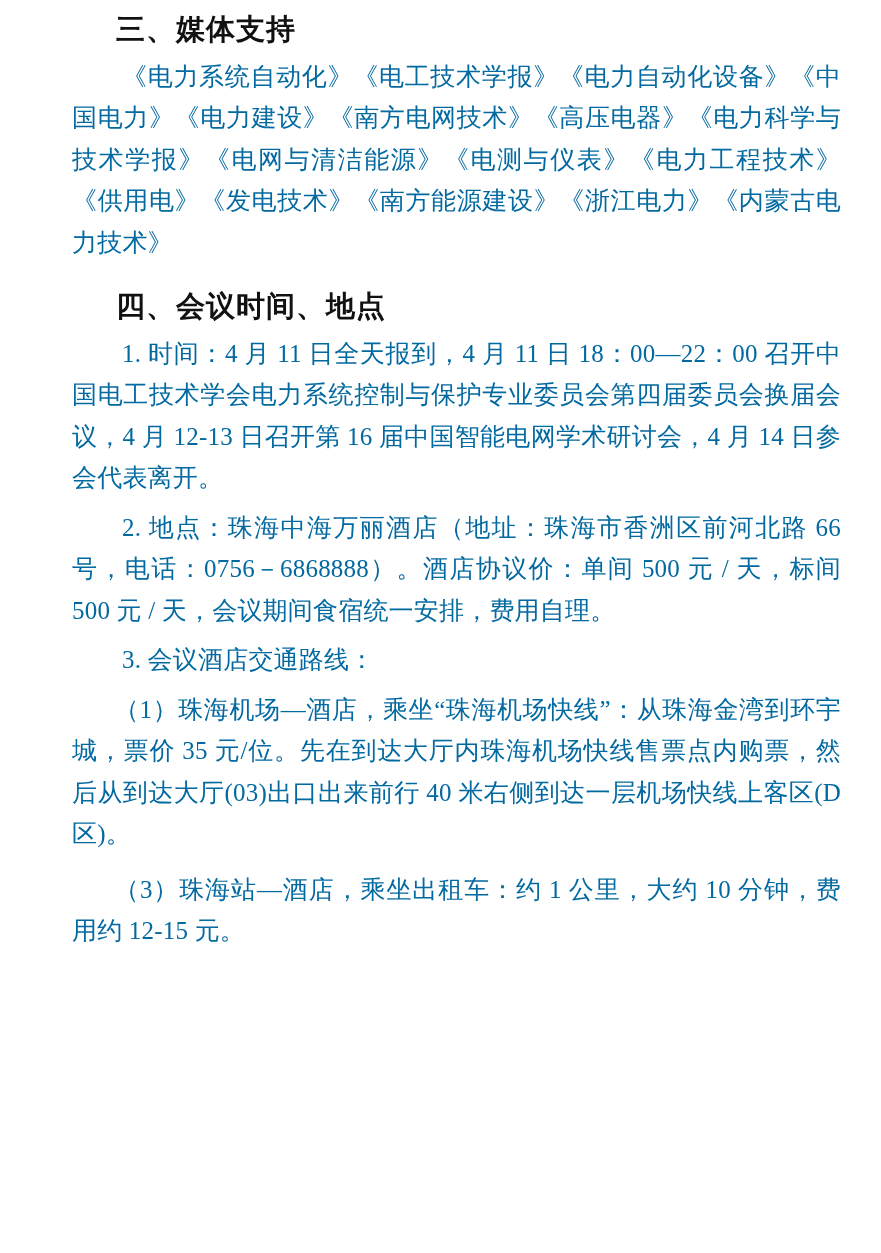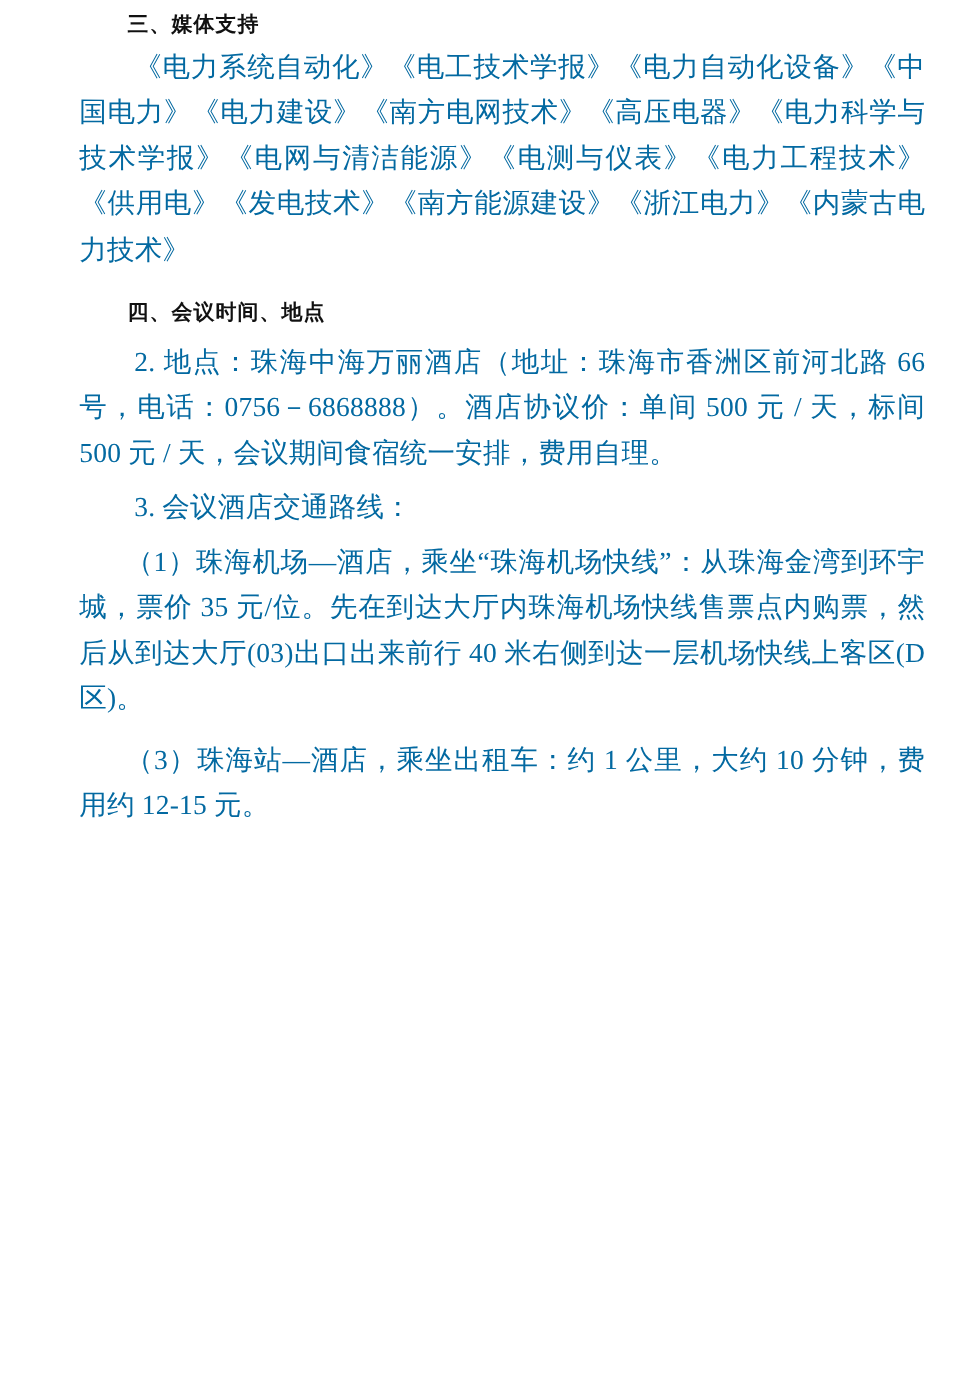--- a/index.html
+++ b/index.html
@@ -17,21 +17,21 @@
   .page {
     width: 881px;
     height: 1253px;
     box-sizing: border-box;
     padding: 8px 40px 0 72px;
     position: relative;
   }
   .heading {
     font-family: "DejaVu Sans", "Liberation Sans", sans-serif;
     font-weight: bold;
-    font-size: 19px;
+    font-size: 29px;
     letter-spacing: 1px;
     line-height: 1.5;
     margin: 0 0 4px 0;
     text-indent: 44px;
     color: #111;
   }
   .heading.second {
     margin-top: 14px;
   }
   .para {
@@ -61,20 +61,21 @@
 <div class="page">
 
   <h2 class="heading">三、媒体支持</h2>
 
   <p class="para titles">《电力系统自动化》《电工技术学报》《电力自动化设备》《中国电力》《电力建设》《南方电网技术》《高压电器》《电力科学与技术学报》《电网与清洁能源》《电测与仪表》《电力工程技术》《供用电》《发电技术》《南方能源建设》《浙江电力》《内蒙古电力技术》</p>
 
   <div class="spacer-small"></div>
 
   <h2 class="heading second">四、会议时间、地点</h2>
 
+  <p class="para">1. 时间：4 月 11 日全天报到，4 月 11 日 18：00—22：00 召开中国电工技术学会电力系统控制与保护专业委员会第四届委员会换届会议，4 月 12-13 日召开第 16 届中国智能电网学术研讨会，4 月 14 日参会代表离开。</p>
 
   <div class="spacer-small"></div>
 
   <p class="para">2. 地点：珠海中海万丽酒店（地址：珠海市香洲区前河北路 66 号，电话：0756－6868888）。酒店协议价：单间 500 元 / 天，标间 500 元 / 天，会议期间食宿统一安排，费用自理。</p>
 
   <div class="spacer-small"></div>
 
   <p class="para">3. 会议酒店交通路线：</p>
 
   <div class="spacer-small"></div>

